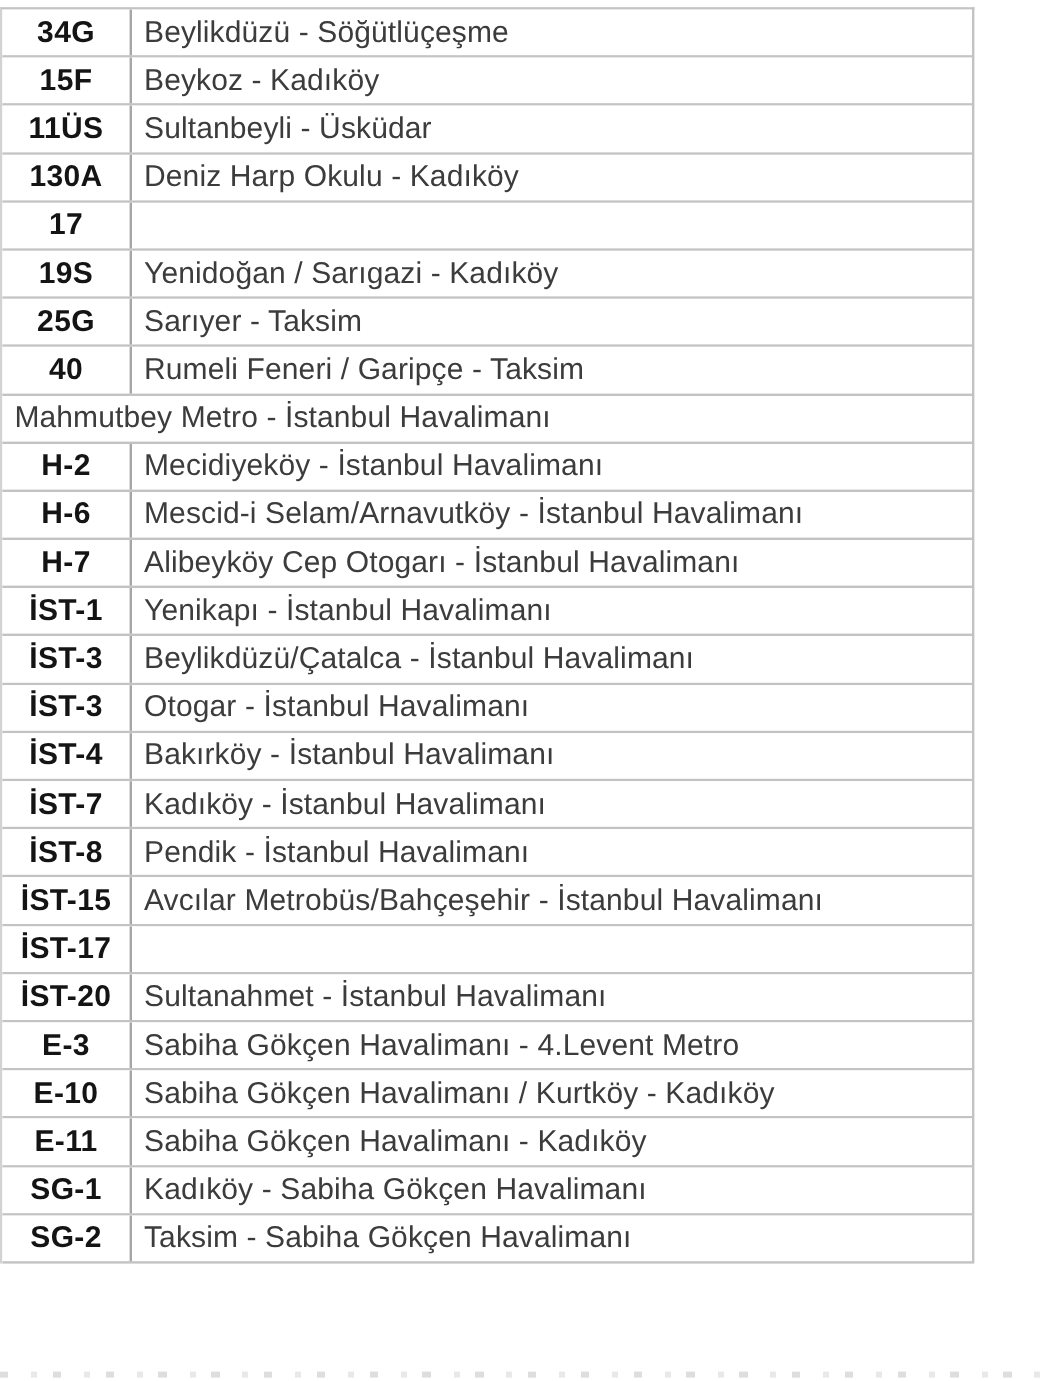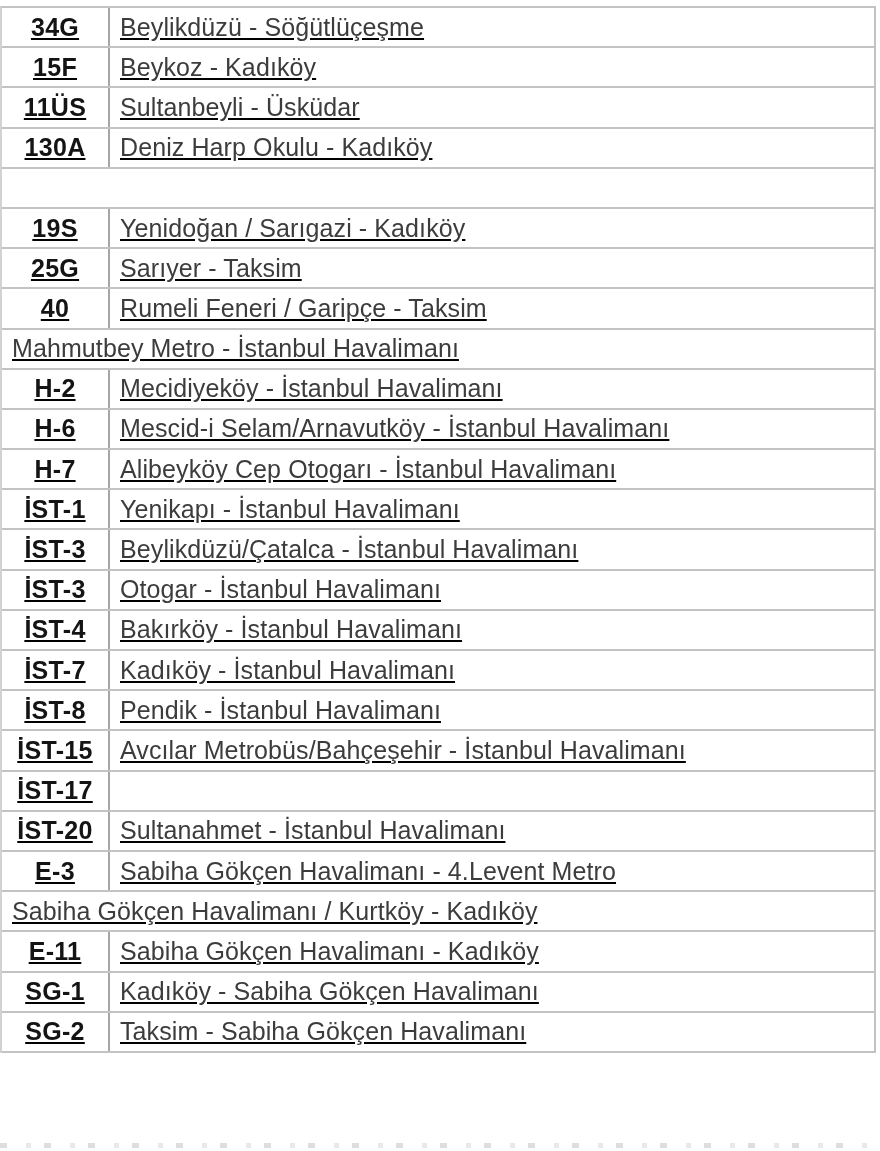--- a/index.html
+++ b/index.html
@@ -17,27 +17,26 @@
     position: relative;
     width: 880px;
     height: 1151px;
     background: #ffffff;
     overflow: hidden;
   }
   .routes-table {
     position: absolute;
     top: 6px;
     left: 0;
-    width: 876px;
+    width: 812px;
     box-sizing: border-box;
     border-top: 2px solid var(--grid, #c3c3c3);
     border-left: 2px solid #d2d2d2;
     border-right: 2px solid var(--grid, #c3c3c3);
     background: #ffffff;
-    text-decoration: underline;
   }
   .row {
     display: flex;
     align-items: stretch;
     height: 38.2px;
     border-bottom: 2px solid var(--grid, #c3c3c3);
     background: #ffffff;
   }
   .cell {
     display: flex;
@@ -101,20 +100,21 @@
     <div class="cell code">11ÜS</div>
     <div class="cell route">Sultanbeyli - Üsküdar</div>
   </div>
 
   <div class="row">
     <div class="cell code">130A</div>
     <div class="cell route">Deniz Harp Okulu - Kadıköy</div>
   </div>
 
   <div class="row">
+    <div class="cell code">17</div>
   </div>
 
   <div class="row">
     <div class="cell code">19S</div>
     <div class="cell route">Yenidoğan / Sarıgazi - Kadıköy</div>
   </div>
 
   <div class="row">
     <div class="cell code">25G</div>
     <div class="cell route">Sarıyer - Taksim</div>
@@ -189,20 +189,21 @@
     <div class="cell code">İST-20</div>
     <div class="cell route">Sultanahmet - İstanbul Havalimanı</div>
   </div>
 
   <div class="row">
     <div class="cell code">E-3</div>
     <div class="cell route">Sabiha Gökçen Havalimanı - 4.Levent Metro</div>
   </div>
 
   <div class="row">
+    <div class="cell code">E-10</div>
     <div class="cell route">Sabiha Gökçen Havalimanı / Kurtköy - Kadıköy</div>
   </div>
 
   <div class="row">
     <div class="cell code">E-11</div>
     <div class="cell route">Sabiha Gökçen Havalimanı - Kadıköy</div>
   </div>
 
   <div class="row">
     <div class="cell code">SG-1</div>

